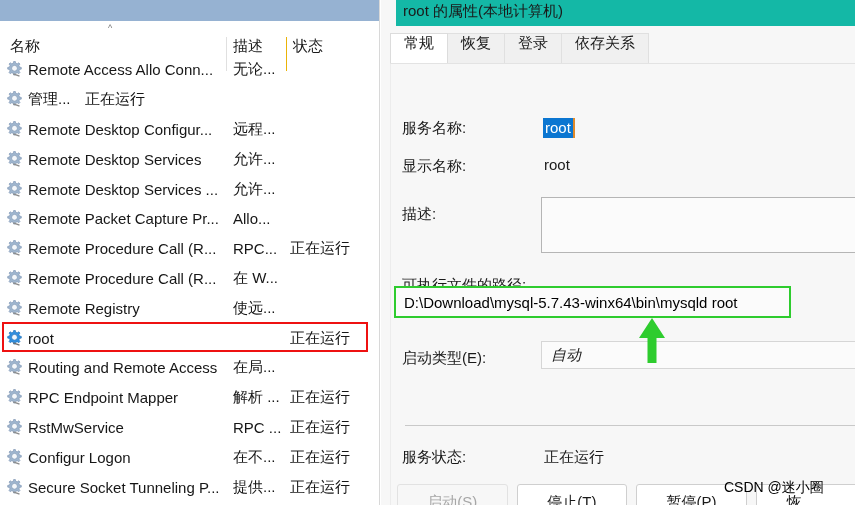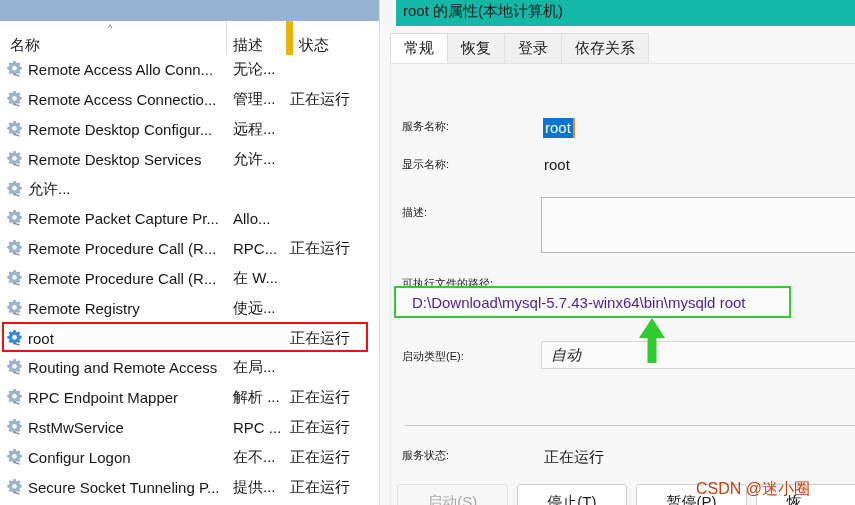--- a/index.html
+++ b/index.html
@@ -33,29 +33,29 @@
     background: #96b2d2;
   }
   #services-header {
     position: absolute;
     left: 0; top: 21px;
     width: 380px; height: 34px;
     background: #ffffff;
   }
   .col-head {
     position: absolute;
-    top: 0; height: 34px;
-    display: flex; align-items: flex-end;
+    top: 16px; height: 34px;
+    display: flex; align-items: flex-start;
     font-size: 15px;
     color: #1a1a1a;
     padding-left: 6px;
   }
   #col-name { left: 4px; width: 222px; }
   #col-desc { left: 226px; width: 60px; border-left: 1px solid #e0e0e0; }
-  #col-state { left: 286px; width: 90px; border-left: 7px solid #eab308; }
+  #col-state { left: 286px; width: 90px; border-left: 1px solid #eab308; }
   #sort-caret {
     position: absolute;
     left: 108px; top: 3px;
     font-size: 9px;
     color: #777;
     line-height: 1;
   }
 
   #services-rows {
     position: absolute;
@@ -144,21 +144,21 @@
     position: absolute;
     left: 9px; top: 8px;
     width: 465px; height: 30px;
     display: flex;
     align-items: flex-end;
     border-bottom: 1px solid #e3e3e3;
   }
   .tab {
     height: 30px;
     padding: 0 13px;
-    display: flex; align-items: center;
+    display: flex; align-items: flex-start;
     font-size: 15px;
     color: #1a1a1a;
     background: #f0f0f0;
     border: 1px solid #e0e0e0;
     border-bottom: none;
     margin-right: -1px;
     white-space: nowrap;
     font-family: Liberation Serif, serif;
   }
   .tab.active {
@@ -170,21 +170,21 @@
   #tabpage {
     position: absolute;
     left: 9px; top: 38px;
     width: 465px; height: 441px;
     background: #f7f7f7;
     border-left: 1px solid #ececec;
   }
 
   .field-label {
     position: absolute;
-    font-size: 11px;
+    font-size: 15px;
     color: #1a1a1a;
     white-space: nowrap;
     text-align: right;
   }
   .field-value {
     position: absolute;
     font-size: 15px;
     color: #1a1a1a;
     white-space: nowrap;
   }
@@ -215,22 +215,22 @@
     left: 3px; top: 222px;
     width: 397px; height: 32px;
     border: 2px solid #2ecc2e;
     background: #fbfbfb;
     display: flex;
     align-items: center;
     z-index: 3;
   }
   #path-value {
     font-size: 15px;
-    color: #4c1d95;
-    padding-left: 16px;
+    color: #000000;
+    padding-left: 8px;
     white-space: nowrap;
   }
   #lbl-startup { left: 11px; top: 285px; }
   #startup-select {
     position: absolute;
     left: 150px; top: 277px;
     width: 330px; height: 28px;
     background: #fbfbfb;
     border: 1px solid #d6d6d6;
     border-right: none;
@@ -287,23 +287,23 @@
     color: #a6a6a6;
   }
   .dlg-btn.clipped {
     justify-content: flex-start;
     padding-left: 30px;
     overflow: hidden;
   }
 
   #watermark {
     position: absolute;
-    left: 696px; top: 479px;
-    font-size: 16px;
-    color: #c2410c;
+    left: 724px; top: 479px;
+    font-size: 14px;
+    color: #000000;
     white-space: nowrap;
     z-index: 6;
   }
 </style>
 </head>
 <body>
 
 <div id="root-canvas">
 
   <div id="services-panel">
@@ -337,21 +337,20 @@
           <span class="srv-state"></span>
         </div>
         <div class="srv-row">
           <span class="srv-icon"><svg viewBox="0 0 20 18" width="19" height="17">
               <g transform="translate(1.5,0.5)">
                 <path d="M7.6 0 L9.4 0 L9.8 1.9 L11.4 2.5 L13 1.4 L14.3 2.7 L13.2 4.3 L13.8 5.9 L15.7 6.3 L15.7 8.1 L13.8 8.5 L13.2 10.1 L14.3 11.7 L13 13 L11.4 11.9 L9.8 12.5 L9.4 14.4 L7.6 14.4 L7.2 12.5 L5.6 11.9 L4 13 L2.7 11.7 L3.8 10.1 L3.2 8.5 L1.3 8.1 L1.3 6.3 L3.2 5.9 L3.8 4.3 L2.7 2.7 L4 1.4 L5.6 2.5 L7.2 1.9 Z" fill="#9fb6cf" stroke="#7f97b4" stroke-width="0.7"></path>
                 <circle cx="8.5" cy="7.2" r="3.1" fill="#f4f7fa" stroke="#7f97b4" stroke-width="0.8"></circle>
                 <rect x="7.5" y="12.4" width="7" height="1.5" fill="#8c8c8c" transform="rotate(20 7.5 12.4)"></rect>
               </g>
             </svg></span>
-          <span class="srv-name">Remote Access Connectio...</span>
           <span class="srv-desc">管理...</span>
           <span class="srv-state">正在运行</span>
         </div>
         <div class="srv-row">
           <span class="srv-icon"><svg viewBox="0 0 20 18" width="19" height="17">
               <g transform="translate(1.5,0.5)">
                 <path d="M7.6 0 L9.4 0 L9.8 1.9 L11.4 2.5 L13 1.4 L14.3 2.7 L13.2 4.3 L13.8 5.9 L15.7 6.3 L15.7 8.1 L13.8 8.5 L13.2 10.1 L14.3 11.7 L13 13 L11.4 11.9 L9.8 12.5 L9.4 14.4 L7.6 14.4 L7.2 12.5 L5.6 11.9 L4 13 L2.7 11.7 L3.8 10.1 L3.2 8.5 L1.3 8.1 L1.3 6.3 L3.2 5.9 L3.8 4.3 L2.7 2.7 L4 1.4 L5.6 2.5 L7.2 1.9 Z" fill="#9fb6cf" stroke="#7f97b4" stroke-width="0.7"></path>
                 <circle cx="8.5" cy="7.2" r="3.1" fill="#f4f7fa" stroke="#7f97b4" stroke-width="0.8"></circle>
                 <rect x="7.5" y="12.4" width="7" height="1.5" fill="#8c8c8c" transform="rotate(20 7.5 12.4)"></rect>
               </g>
@@ -373,20 +372,21 @@
           <span class="srv-state"></span>
         </div>
         <div class="srv-row">
           <span class="srv-icon"><svg viewBox="0 0 20 18" width="19" height="17">
               <g transform="translate(1.5,0.5)">
                 <path d="M7.6 0 L9.4 0 L9.8 1.9 L11.4 2.5 L13 1.4 L14.3 2.7 L13.2 4.3 L13.8 5.9 L15.7 6.3 L15.7 8.1 L13.8 8.5 L13.2 10.1 L14.3 11.7 L13 13 L11.4 11.9 L9.8 12.5 L9.4 14.4 L7.6 14.4 L7.2 12.5 L5.6 11.9 L4 13 L2.7 11.7 L3.8 10.1 L3.2 8.5 L1.3 8.1 L1.3 6.3 L3.2 5.9 L3.8 4.3 L2.7 2.7 L4 1.4 L5.6 2.5 L7.2 1.9 Z" fill="#9fb6cf" stroke="#7f97b4" stroke-width="0.7"></path>
                 <circle cx="8.5" cy="7.2" r="3.1" fill="#f4f7fa" stroke="#7f97b4" stroke-width="0.8"></circle>
                 <rect x="7.5" y="12.4" width="7" height="1.5" fill="#8c8c8c" transform="rotate(20 7.5 12.4)"></rect>
               </g>
             </svg></span>
+          <span class="srv-name">Remote Desktop Services ...</span>
           <span class="srv-desc">允许...</span>
           <span class="srv-state"></span>
         </div>
         <div class="srv-row">
           <span class="srv-icon"><svg viewBox="0 0 20 18" width="19" height="17">
               <g transform="translate(1.5,0.5)">
                 <path d="M7.6 0 L9.4 0 L9.8 1.9 L11.4 2.5 L13 1.4 L14.3 2.7 L13.2 4.3 L13.8 5.9 L15.7 6.3 L15.7 8.1 L13.8 8.5 L13.2 10.1 L14.3 11.7 L13 13 L11.4 11.9 L9.8 12.5 L9.4 14.4 L7.6 14.4 L7.2 12.5 L5.6 11.9 L4 13 L2.7 11.7 L3.8 10.1 L3.2 8.5 L1.3 8.1 L1.3 6.3 L3.2 5.9 L3.8 4.3 L2.7 2.7 L4 1.4 L5.6 2.5 L7.2 1.9 Z" fill="#9fb6cf" stroke="#7f97b4" stroke-width="0.7"></path>
                 <circle cx="8.5" cy="7.2" r="3.1" fill="#f4f7fa" stroke="#7f97b4" stroke-width="0.8"></circle>
                 <rect x="7.5" y="12.4" width="7" height="1.5" fill="#8c8c8c" transform="rotate(20 7.5 12.4)"></rect>
               </g>

